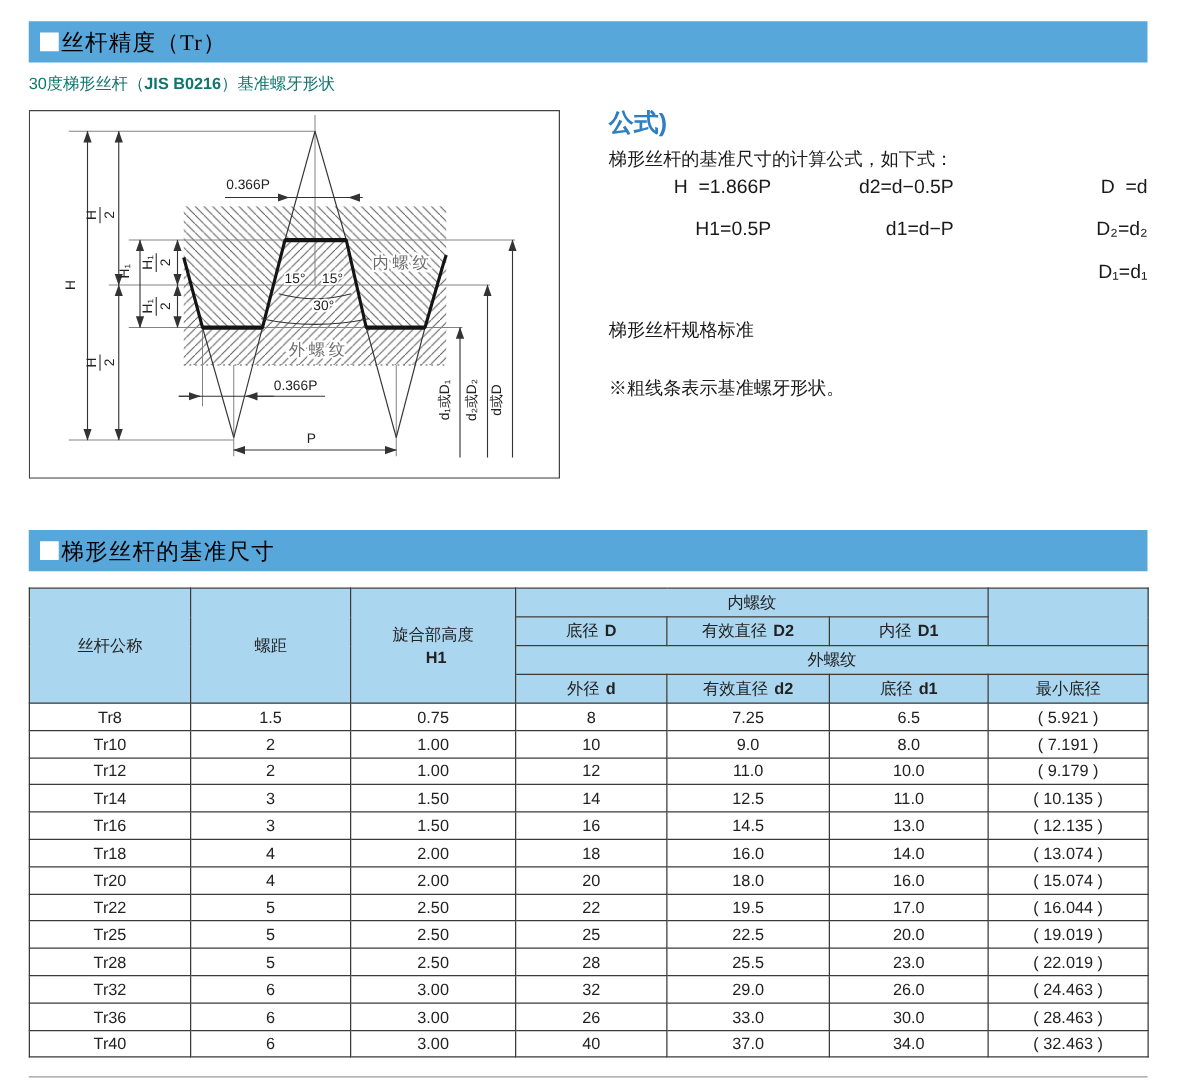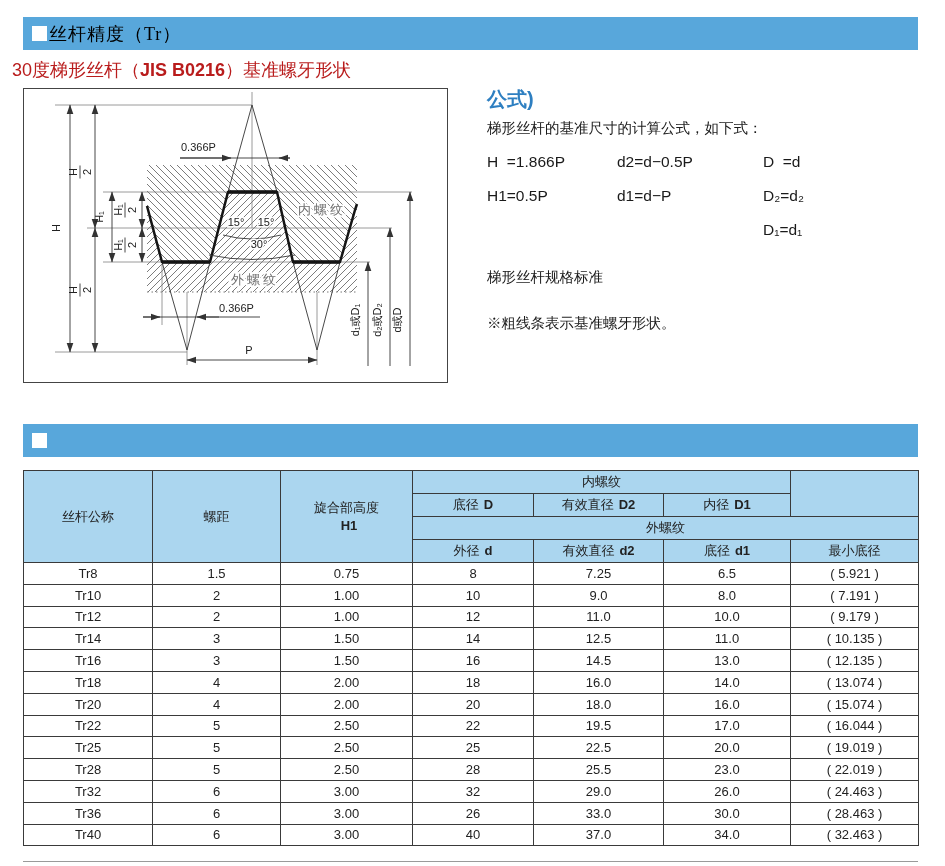--- a/index.html
+++ b/index.html
@@ -3,28 +3,28 @@
 <meta charset="utf-8">
 <style>
   html,body{margin:0;padding:0;background:#fff;}
   .page{position:relative;width:945px;height:866px;background:#fff;
         font-family:"Liberation Sans",sans-serif;color:#1a1a1a;overflow:hidden;}
   .bar{position:absolute;left:23px;width:895px;height:33px;background:#58a7db;
        display:flex;align-items:center;padding-left:9px;box-sizing:border-box;
        font-family:"Liberation Serif",serif;font-size:18px;color:#000000;letter-spacing:1px;}
   .bar .sq{display:inline-block;width:15px;height:15px;background:#fff;margin-right:2px;flex:0 0 auto;}
   .bar1{top:17px;} .bar2{top:424px;}
-  .caption{position:absolute;left:12px;top:58px;font-size:18px;color:#b91c1c;}
+  .caption{position:absolute;left:23px;top:58px;font-size:13px;color:#0f766e;}
   .caption b{font-weight:bold;}
   .diagram-wrap{position:absolute;left:23px;top:88px;width:469px;height:295px;}
   .formulas{position:absolute;left:487px;top:86px;width:431px;font-size:14.5px;line-height:1.3;}
   .f-head{color:#2e7fc1;font-weight:bold;font-size:20px;}
   .f-intro{margin-top:7px;}
-  .f-grid{margin-top:14px;display:grid;grid-template-columns:130px 146px auto;row-gap:14px;
-          font-size:15.5px;white-space:pre;}
+  .f-grid{margin-top:2px;display:grid;grid-template-columns:130px 146px auto;row-gap:14px;
+          font-size:15.5px;white-space:pre;text-align:right;}
   .f-std{margin-top:27px;line-height:1.4;}
   .f-std .code{font-weight:bold;}
   .f-std .l2{padding-left:70px;}
   .f-note{margin-top:26px;}
   table.dims{position:absolute;left:23px;top:470px;width:895px;border-collapse:collapse;
              font-size:13px;color:#222;table-layout:fixed;}
   table.dims th,table.dims td{border:1px solid #3a3a3a;text-align:center;padding:0;font-weight:normal;}
   table.dims thead th{background:#abd6ef;height:22px;font-size:13px;}
   table.dims thead .code{font-weight:bold;padding-left:5px;}
   table.dims tbody td{height:20.8px;background:#fff;}
@@ -172,20 +172,21 @@
       <span>D₁=d₁</span>
     </div>
     <div class="f-std">
       <div>梯形丝杆规格标准</div>
     </div>
     <div class="f-note">※粗线条表示基准螺牙形状。</div>
   </div>
 
   <div class="bar bar2">
     <span class="sq"></span>
+    <span>梯形丝杆的基准尺寸</span>
   </div>
 
   <table class="dims">
     <colgroup>
       <col style="width:129px">
         <col style="width:128px">
         <col style="width:132px">
       <col style="width:121px">
         <col style="width:130px">
         <col style="width:127px">

